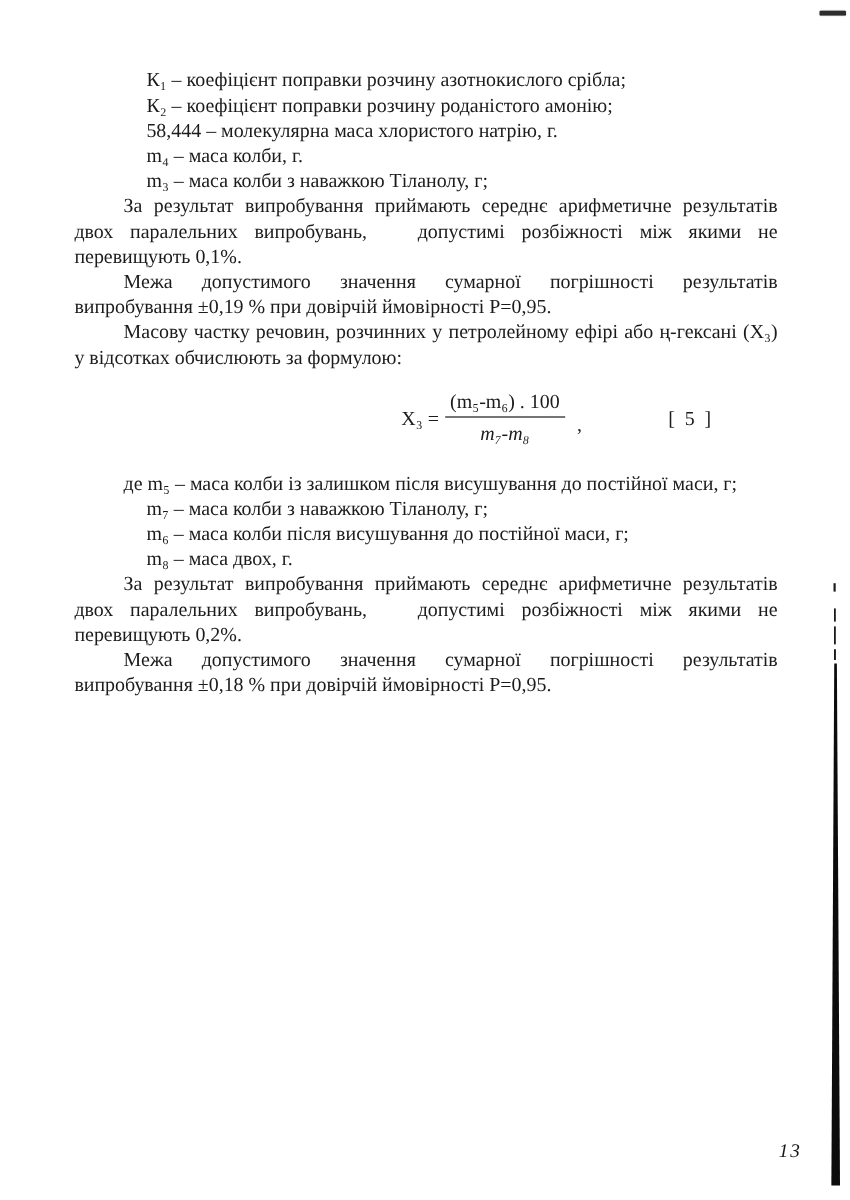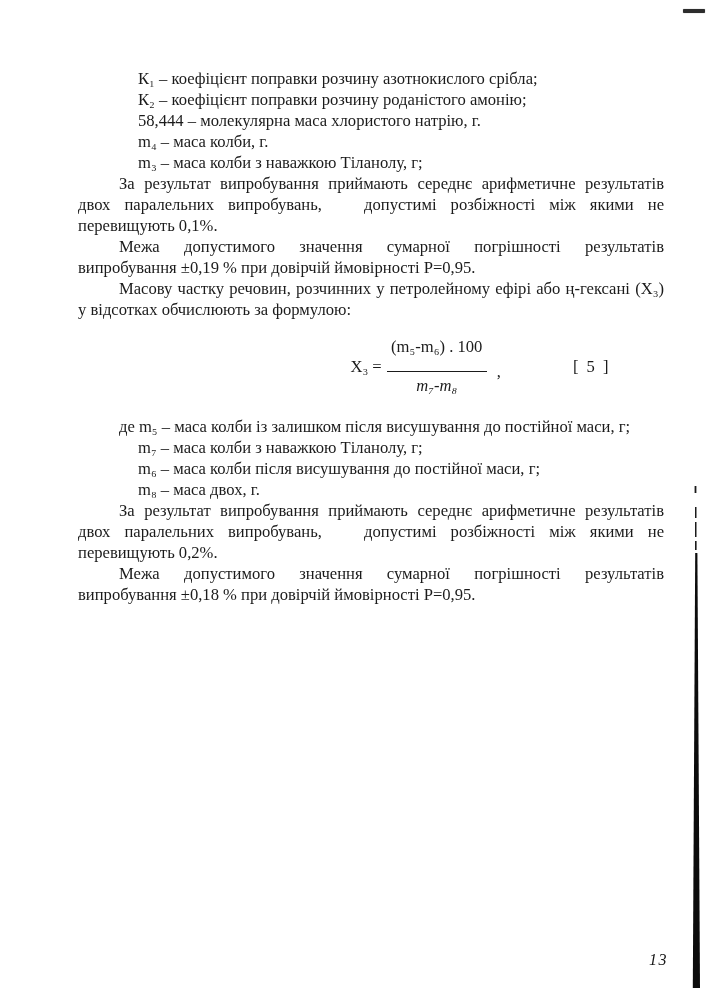--- a/index.html
+++ b/index.html
@@ -12,26 +12,25 @@
     width: 708px;
     height: 1000px;
     background: #ffffff;
     overflow: hidden;
     font-family: "Liberation Serif", "DejaVu Serif", serif;
     color: #1b1b1b;
   }
   .content {
     position: absolute;
     left: 62px;
-    top: 68px;
+    top: 56px;
     width: 586px;
     font-size: 16.6px;
     line-height: 21px;
     text-align: justify;
-    margin-left: 16px;
   }
   .defline {
     padding-left: 60px;
     text-align: left;
     white-space: nowrap;
   }
   .def2 .defline {
     padding-left: 60px;
   }
   .def2 .first {
@@ -50,21 +49,21 @@
     text-align: left;
     justify-content: center;
   }
   .frac {
     display: inline-flex;
     flex-direction: column;
     align-items: center;
     margin-left: 5px;
   }
   .frac .num {
-    padding: 0 2px 13px 2px;
+    padding: 0 2px 1px 2px;
     white-space: nowrap;
   }
   .frac .fbar {
     width: 100px;
     height: 0;
     border-top: 1.7px solid #1b1b1b;
     margin: 1px 0 2px 0;
   }
   .frac .den {
     padding-top: 1px;

